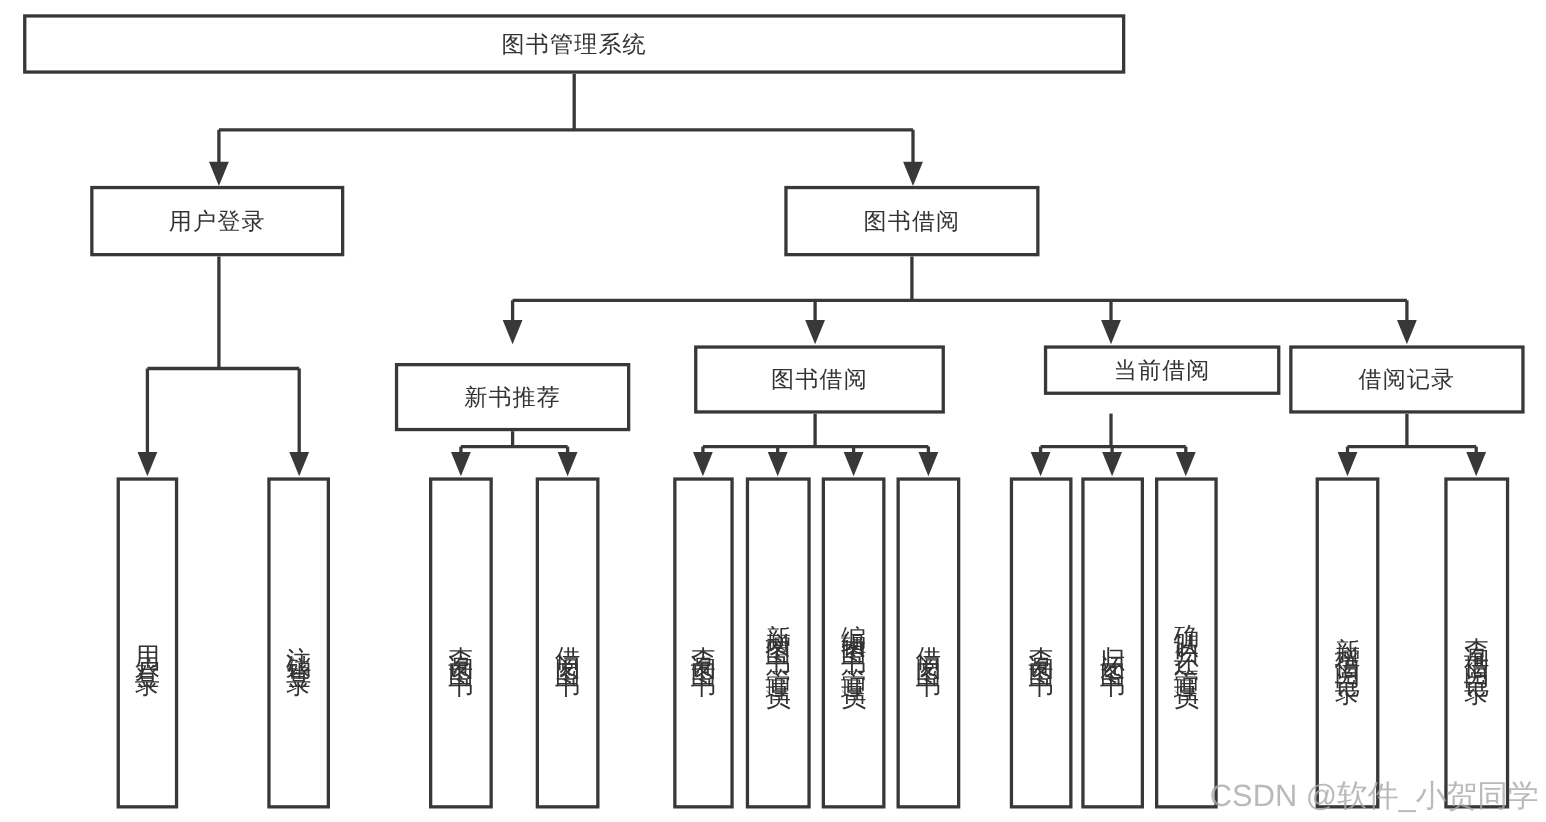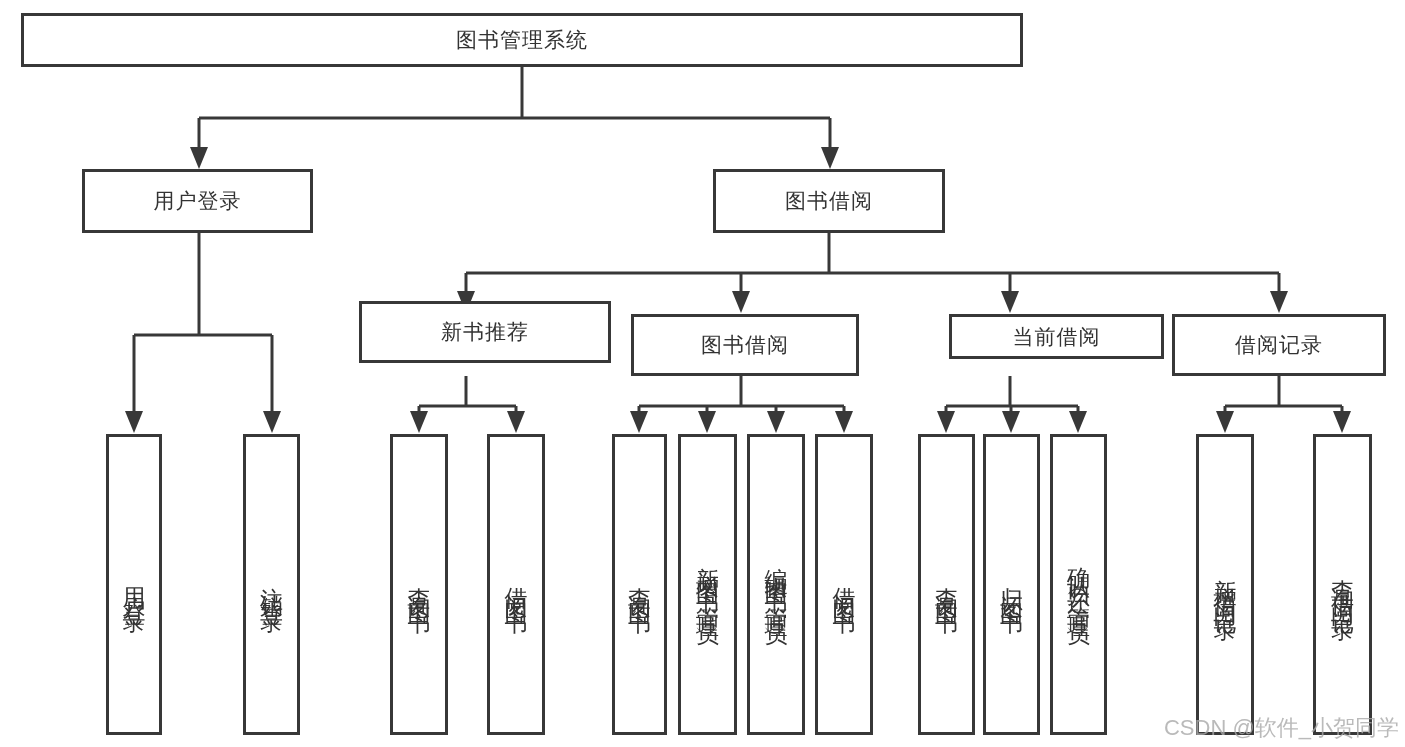--- a/index.html
+++ b/index.html
@@ -41,21 +41,21 @@
     writing-mode: vertical-rl;
     text-orientation: mixed;
     font-size: 23px;
     letter-spacing: 8px;
     line-height: 1;
   }
   .watermark {
     position: absolute;
     right: 6px;
     bottom: 4px;
-    font-size: 22px;
+    font-size: 28px;
     color: #a9a9a9;
     opacity: 0.8;
     z-index: 3;
     white-space: nowrap;
   }
 </style>
 </head>
 <body>
 
 <div id="canvas">
@@ -134,21 +134,21 @@
       <path d="M1342,406 L1342,414"></path>
       <polygon points="1333,411 1351,411 1342,433" fill="#383838" stroke="none"></polygon>
     </g>
   </svg>
 
   <div class="node h-node" style="left:21px; top:13px; width:1002px; height:54px;">图书管理系统</div>
 
   <div class="node h-node" style="left:82px; top:169px; width:231px; height:64px;">用户登录</div>
   <div class="node h-node" style="left:713px; top:169px; width:232px; height:64px;">图书借阅</div>
 
-  <div class="node h-node" style="left:359px; top:301px; width:252px; height:62px;">新书推荐</div>
+  <div class="node h-node" style="left:359px; top:330px; width:214px; height:62px;">新书推荐</div>
   <div class="node h-node" style="left:631px; top:314px; width:228px; height:62px;">图书借阅</div>
   <div class="node h-node" style="left:949px; top:314px; width:215px; height:45px;">当前借阅</div>
   <div class="node h-node" style="left:1172px; top:314px; width:214px; height:62px;">借阅记录</div>
 
   <div class="node v-node" style="left:106px; top:434px; width:56px; height:301px;">用户登录</div>
   <div class="node v-node" style="left:243px; top:434px; width:57px; height:301px;">注销登录</div>
 
   <div class="node v-node" style="left:390px; top:434px; width:58px; height:301px;">查询图书</div>
   <div class="node v-node" style="left:487px; top:434px; width:58px; height:301px;">借阅图书</div>
 

